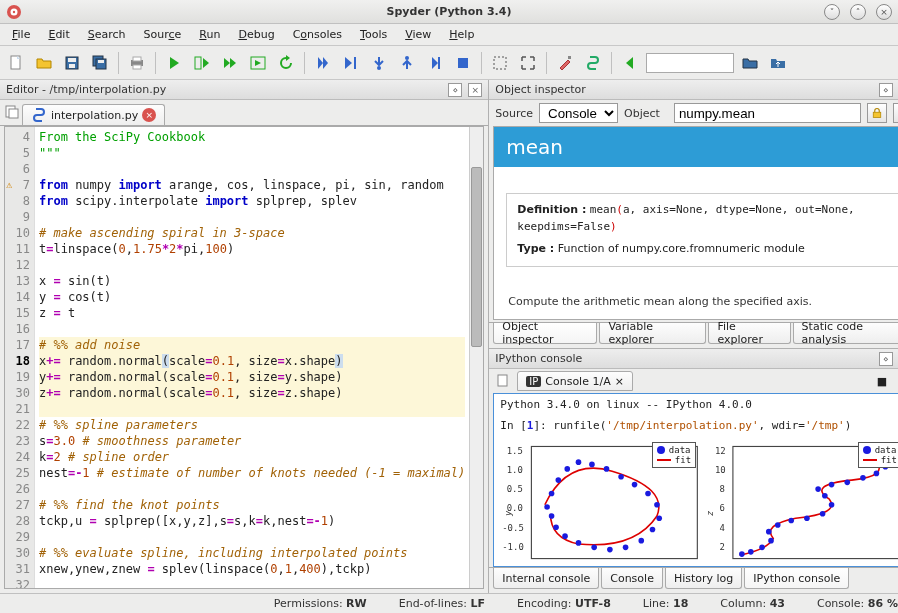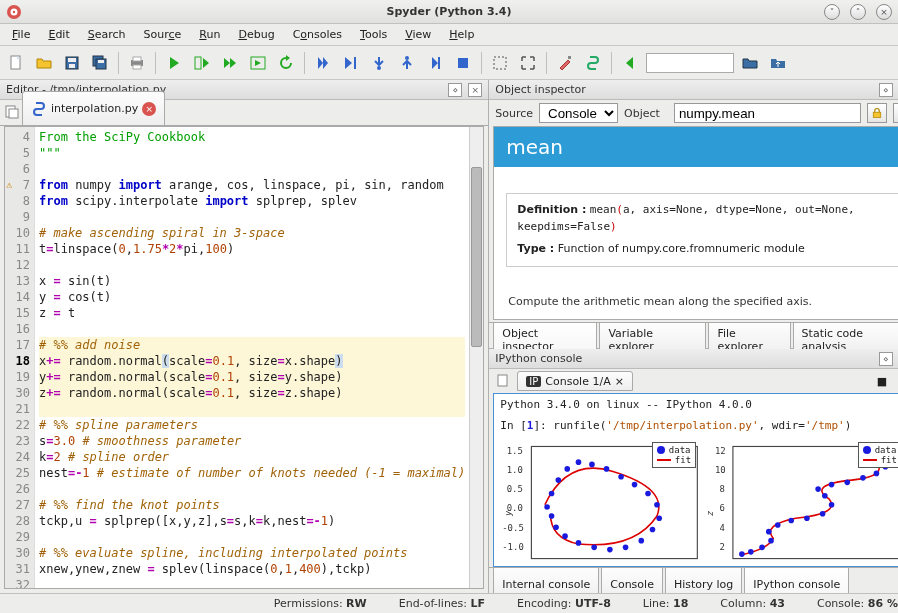--- a/index.html
+++ b/index.html
@@ -18,21 +18,21 @@
 .toolbar .sep { width: 1px; height: 22px; background: #c0c0c0; margin: 0 2px; }
 .toolbar input.cwd { width: 88px; height: 20px; border: 1px solid #aaa; padding: 0 4px; background: #fff; }
 .mainarea { flex: 1; display: flex; min-height: 0; }
 .panel { display: flex; flex-direction: column; background: #ededec; }
 .panel.left { width: 490px; border-right: 1px solid #b0b0b0; }
 .panel.right { flex: 1; }
 .panetitle { height: 20px; background: linear-gradient(#eee,#ddd); border-bottom: 1px solid #bbb; display: flex; align-items: center; padding: 0 6px; font-size: 11px; color: #333; }
 .panetitle .pt-ctrls { margin-left: auto; display: flex; gap: 6px; align-items: center; }
 .pt-ctrls span { width: 14px; height: 14px; border: 1px solid #999; background: #fff; display: inline-flex; align-items: center; justify-content: center; cursor: pointer; font-size: 9px; color: #666; }
 .tabrow { height: 26px; display: flex; align-items: flex-end; padding: 0 4px; gap: 2px; background: #ededec; border-bottom: 1px solid #aaa; }
-.tab { height: 34px; background: linear-gradient(#fdfdfd,#eee); border: 1px solid #aaa; border-bottom: none; border-radius: 3px 3px 0 0; padding: 0 8px; display: flex; align-items: center; gap: 4px; font-size: 11px; cursor: pointer; }
+.tab { height: 21px; background: linear-gradient(#fdfdfd,#eee); border: 1px solid #aaa; border-bottom: none; border-radius: 3px 3px 0 0; padding: 0 8px; display: flex; align-items: center; gap: 4px; font-size: 11px; cursor: pointer; }
 .tab .closebtn { width: 14px; height: 14px; border-radius: 7px; background: #d9534f; color: #fff; display: inline-flex; align-items: center; justify-content: center; font-size: 9px; cursor: pointer; }
 .tab.bottomtab { border-radius: 0 0 3px 3px; border-top: none; border-bottom: 1px solid #aaa; }
 .tabrow.bottom { border-bottom: none; border-top: 1px solid #aaa; align-items: flex-start; }
 .editorwrap { flex: 1; display: flex; background: #fff; border: 1px solid #aaa; margin: 0 4px; overflow: hidden; position: relative; }
 .gutter { width: 30px; background: #e8e8e7; color: #888; text-align: right; padding: 2px 4px 2px 0; font-family: "DejaVu Sans Mono", monospace; font-size: 12px; line-height: 16px; border-right: 1px solid #ddd; position: relative; }
 .gutter .warn { position: absolute; left: 1px; font-size: 10px; color: #d08000; }
 .codearea { flex: 1; padding: 2px 4px; font-family: "DejaVu Sans Mono", monospace; font-size: 12px; line-height: 16px; white-space: pre; overflow: hidden; position: relative; }
 .codeline { height: 16px; }
 .hl-current { background: #fce8f4; }
 .hl-cell { background: #fdf7d8; }

